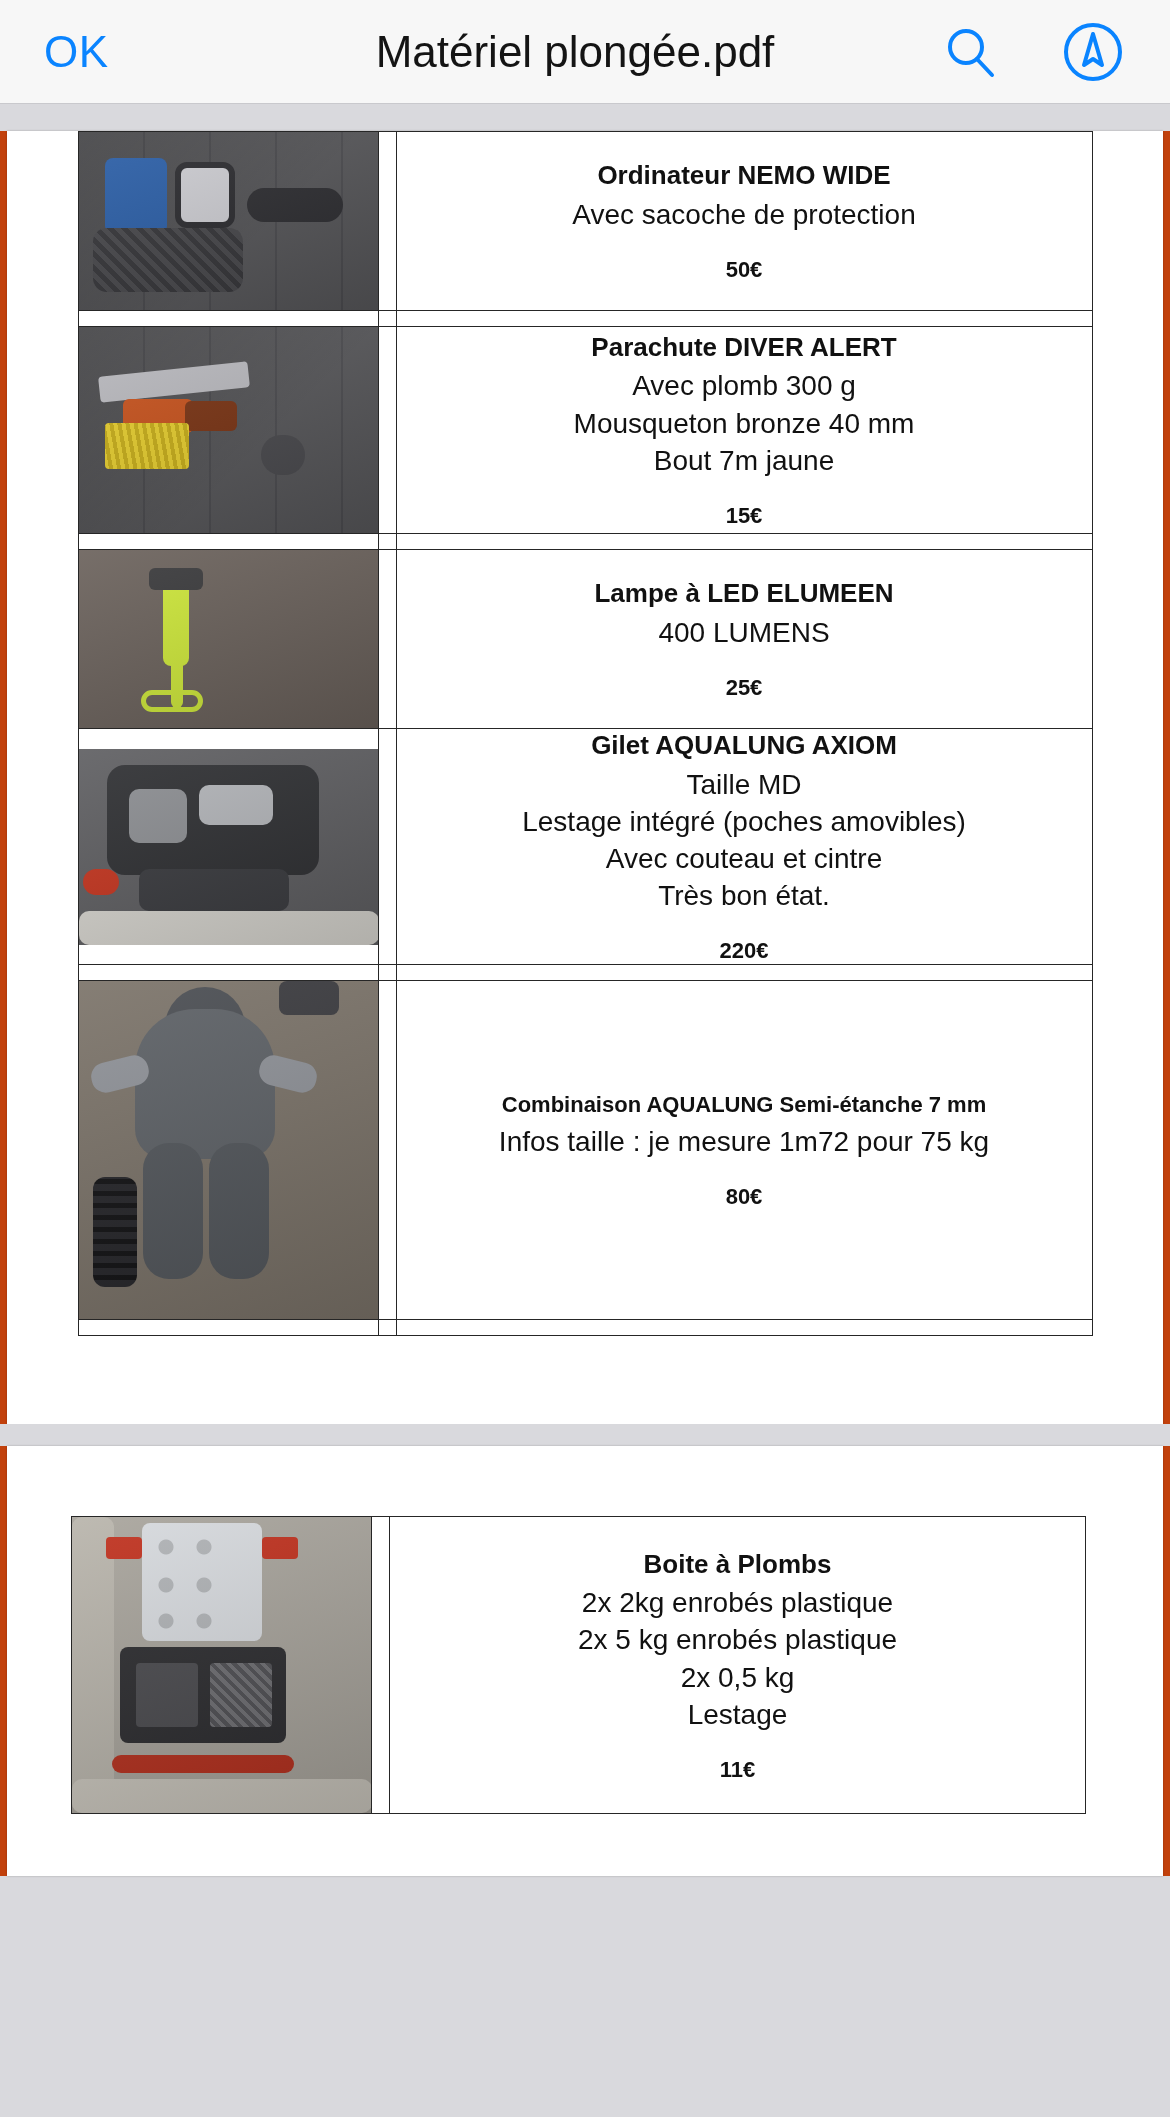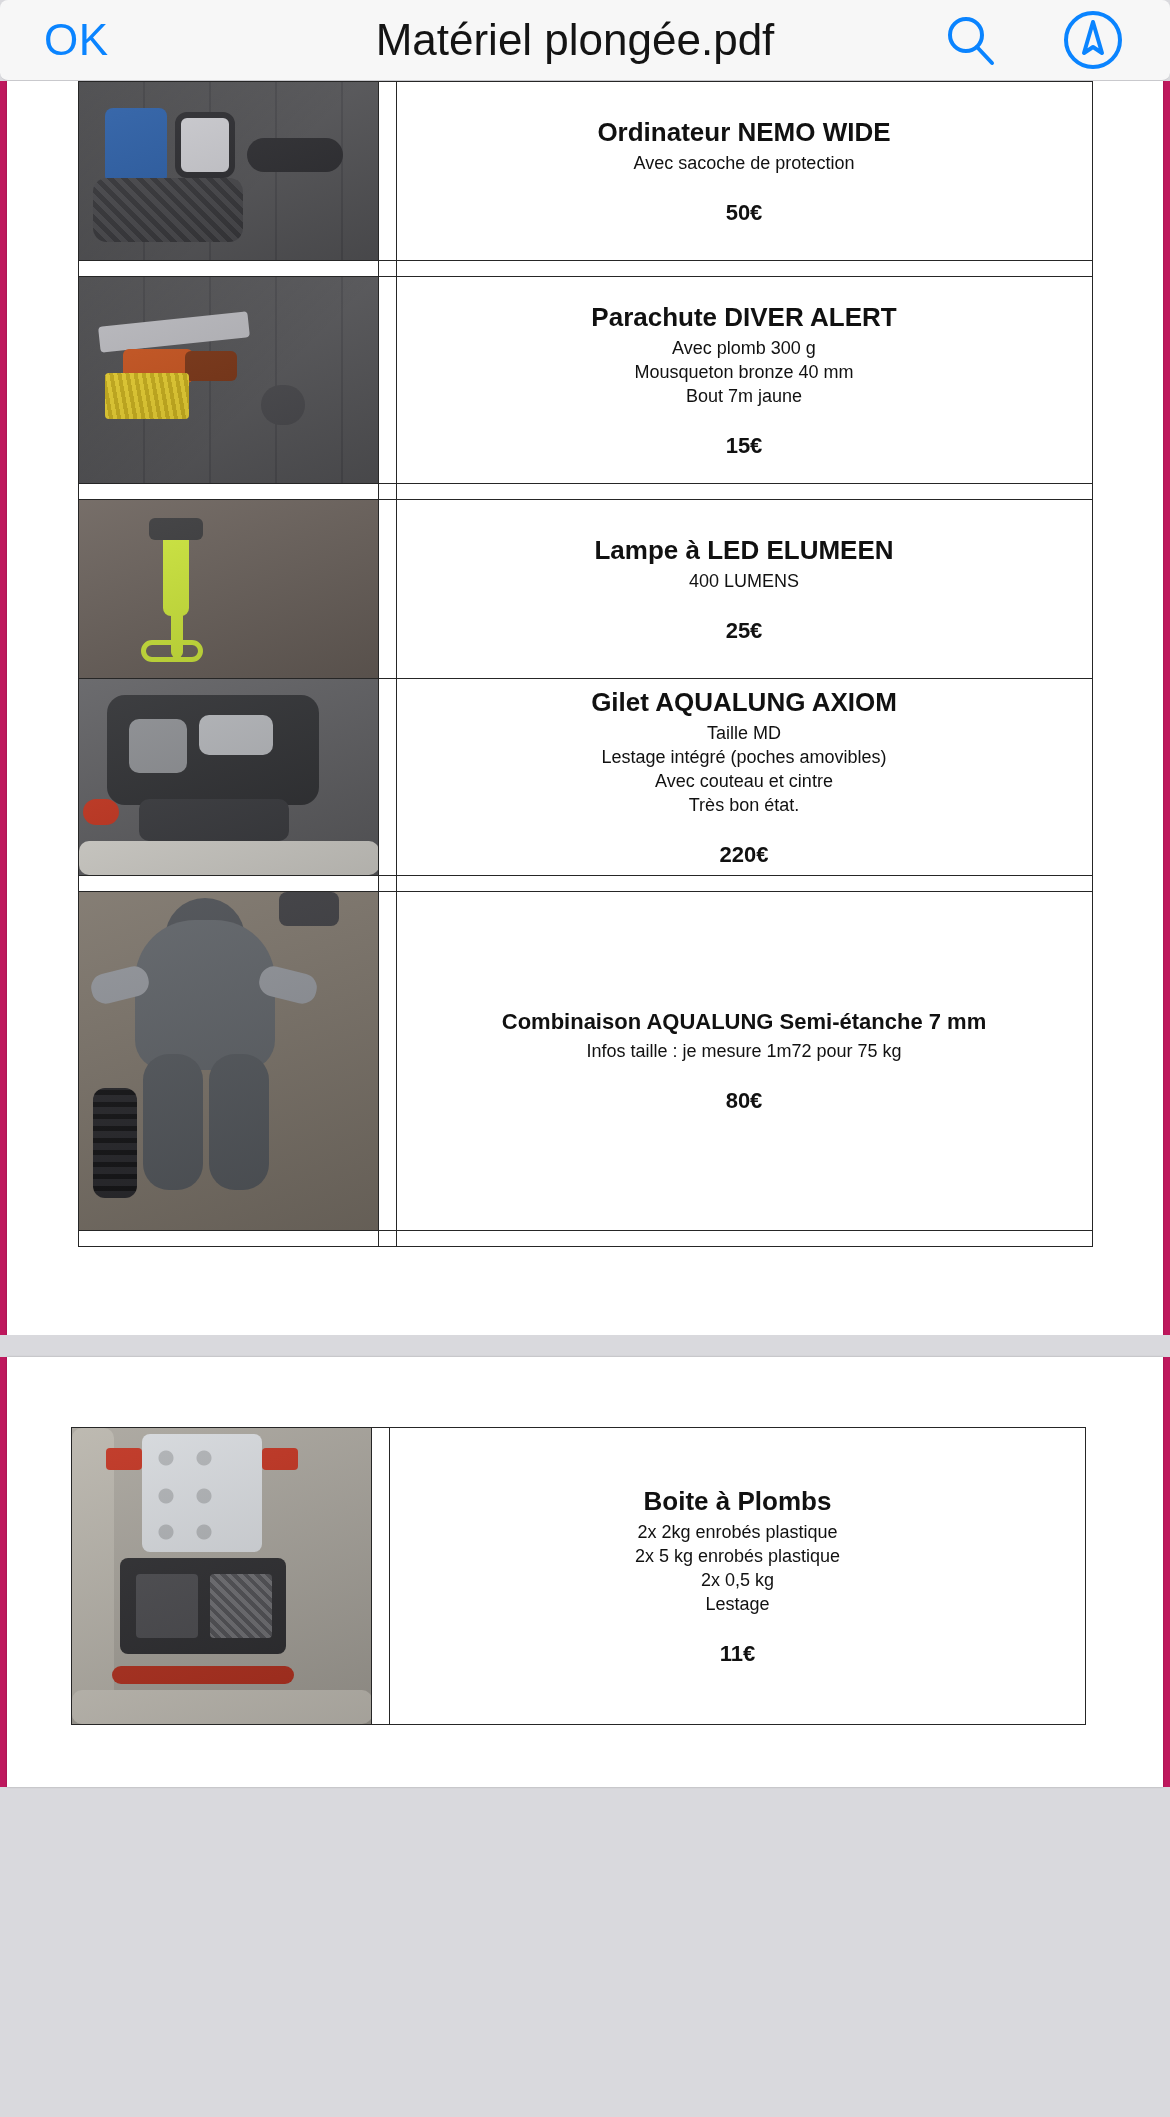--- a/index.html
+++ b/index.html
@@ -12,28 +12,27 @@
   }
   body {
     width: 1170px;
     min-height: 2117px;
     position: relative;
     overflow: hidden;
   }
 
   
   .topbar {
-    height: 81px;
+    height: 104px;
     width: 100%;
     background: #f7f7f7;
     border-bottom: 1px solid #c9c9cd;
     display: flex;
     align-items: center;
     position: relative;
-    border-radius: 8px;
   }
   .ok-button {
     position: absolute;
     left: 44px;
     top: 50%;
     transform: translateY(-50%);
     color: #0a84ff;
     font-size: 44px;
     letter-spacing: 0.5px;
     background: none;
@@ -71,22 +70,23 @@
     height: 62px;
     background: none;
     border: none;
     padding: 0;
     cursor: pointer;
   }
 
   
   .doc-scroll {
     width: 100%;
-    background: #be185d;
-    padding: 0;
+    background: #c2410c;
+    padding: 0;
+    margin-top: 27px;
   }
   .page {
     background: #ffffff;
     margin: 0 auto;
     width: 1156px;
     box-shadow: 0 0 2px rgba(0,0,0,0.25);
   }
   .page-1 { padding: 0 0 88px 0; }
   .page-gap { height: 22px; background: #d9d9dd; }
   .page-2 { padding: 70px 13px 0 0; min-height: 430px; }
@@ -122,21 +122,21 @@
   .item-title {
     font-size: 26px;
     font-weight: bold;
     margin: 0 0 4px 0;
     line-height: 1.25;
   }
   .item-title.small {
     font-size: 22px;
   }
   .item-line {
-    font-size: 18px;
+    font-size: 28px;
     line-height: 1.33;
     margin: 0;
   }
   .item-price {
     font-size: 22px;
     font-weight: bold;
     margin-top: 24px;
   }
 
   

